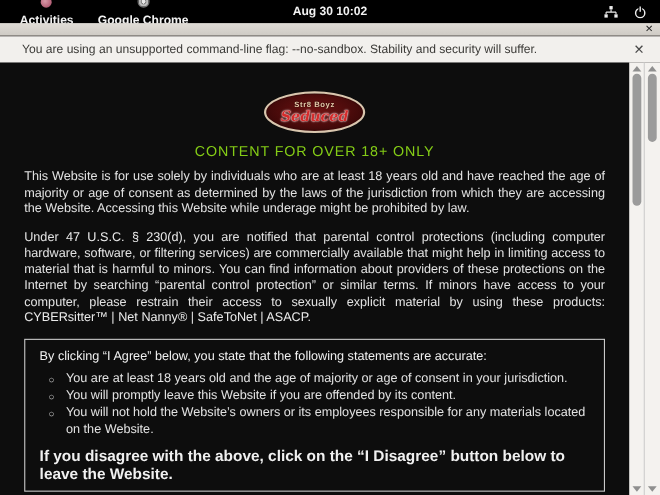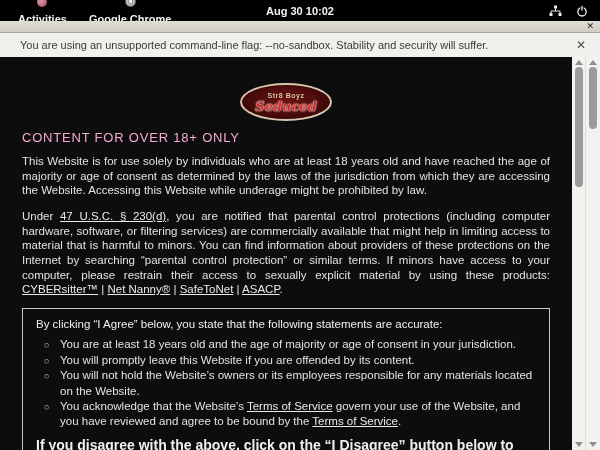--- a/index.html
+++ b/index.html
@@ -42,24 +42,24 @@
 
   .logo{width:88px;height:34px;margin:26px auto 0 auto;border-radius:50%;
         background:radial-gradient(ellipse at 50% 45%, #6e1212 0%, #4a0b0b 55%, #2a0404 100%);
         border:2px solid #d9c6ae;box-shadow:0 0 0 1px #3a0a0a inset;
         display:flex;flex-direction:column;align-items:center;justify-content:center;line-height:1;}
   .logo .l1{font-size:7px;font-weight:bold;color:#e8c9a8;letter-spacing:.5px;margin-bottom:1px;
             text-shadow:0 0 1px #000;}
   .logo .l2{font-family:"DejaVu Serif","Liberation Serif",serif;font-style:italic;font-weight:bold;
             font-size:13px;color:#d52b2b;text-shadow:0 0 1px #fff,0 0 2px #fff;}
 
-  .heading{text-align:left;font-size:13px;letter-spacing:.8px;color:#f9a8d4;margin-top:9px;}
+  .heading{text-align:center;font-size:13px;letter-spacing:.8px;color:#84cc16;margin-top:9px;}
 
   .para{font-size:11.5px;line-height:14.6px;text-align:justify;color:#e2e2e2;margin-top:9px;}
-  .para a,.agree-box a{color:#eaeaea;text-decoration:underline;cursor:pointer;}
+  .para a,.agree-box a{color:#eaeaea;cursor:pointer;}
 
   .agree-box{border:1px solid #c9c9c9;margin-top:8px;padding:9px 13px 8px 13px;}
   .agree-box .intro{font-size:11.5px;font-weight:normal;color:#f0f0f0;}
   .agree-box ul{list-style:none;margin:7px 0 0 0;padding:0 0 0 8px;}
   .agree-box li{position:relative;padding-left:16px;font-size:11.5px;line-height:15.4px;color:#e2e2e2;}
   .agree-box li::before{content:"○";position:absolute;left:0;top:1px;font-size:9px;color:#cfcfcf;}
   .agree-box .note{font-size:14px;font-weight:bold;color:#f0f0f0;margin-top:7px;}
 
   
   .sb{position:absolute;top:57px;height:393px;width:14px;background:#f4f2ef;box-sizing:border-box;}
@@ -135,21 +135,20 @@
     <p class="para">
       <span>Under </span><a>47 U.S.C. § 230(d)</a><span>, you are notified that parental control protections (including computer hardware, software, or filtering services) are commercially available that might help in limiting access to material that is harmful to minors. You can find information about providers of these protections on the Internet by searching “parental control protection” or similar terms. If minors have access to your computer, please restrain their access to sexually explicit material by using these products: </span><a>CYBERsitter™</a><span> | </span><a>Net Nanny®</a><span> | </span><a>SafeToNet</a><span> | </span><a>ASACP</a><span>.</span>
     </p>
 
     <div class="agree-box">
       <div class="intro">By clicking “I Agree” below, you state that the following statements are accurate:</div>
       <ul>
         <li><span>You are at least 18 years old and the age of majority or age of consent in your jurisdiction.</span></li>
         <li><span>You will promptly leave this Website if you are offended by its content.</span></li>
         <li><span>You will not hold the Website’s owners or its employees responsible for any materials located on the Website.</span></li>
-        <li><span>You acknowledge that the Website’s </span><a>Terms of Service</a><span> govern your use of the Website, and you have reviewed and agree to be bound by the </span><a>Terms of Service</a><span>.</span></li>
       </ul>
       <div class="note">If you disagree with the above, click on the “I Disagree” button below to leave the Website.</div>
 
     </div>
 
   </div>
 </div>
 
 <div class="sb sb1">
   <div class="arr arr-up"></div>

